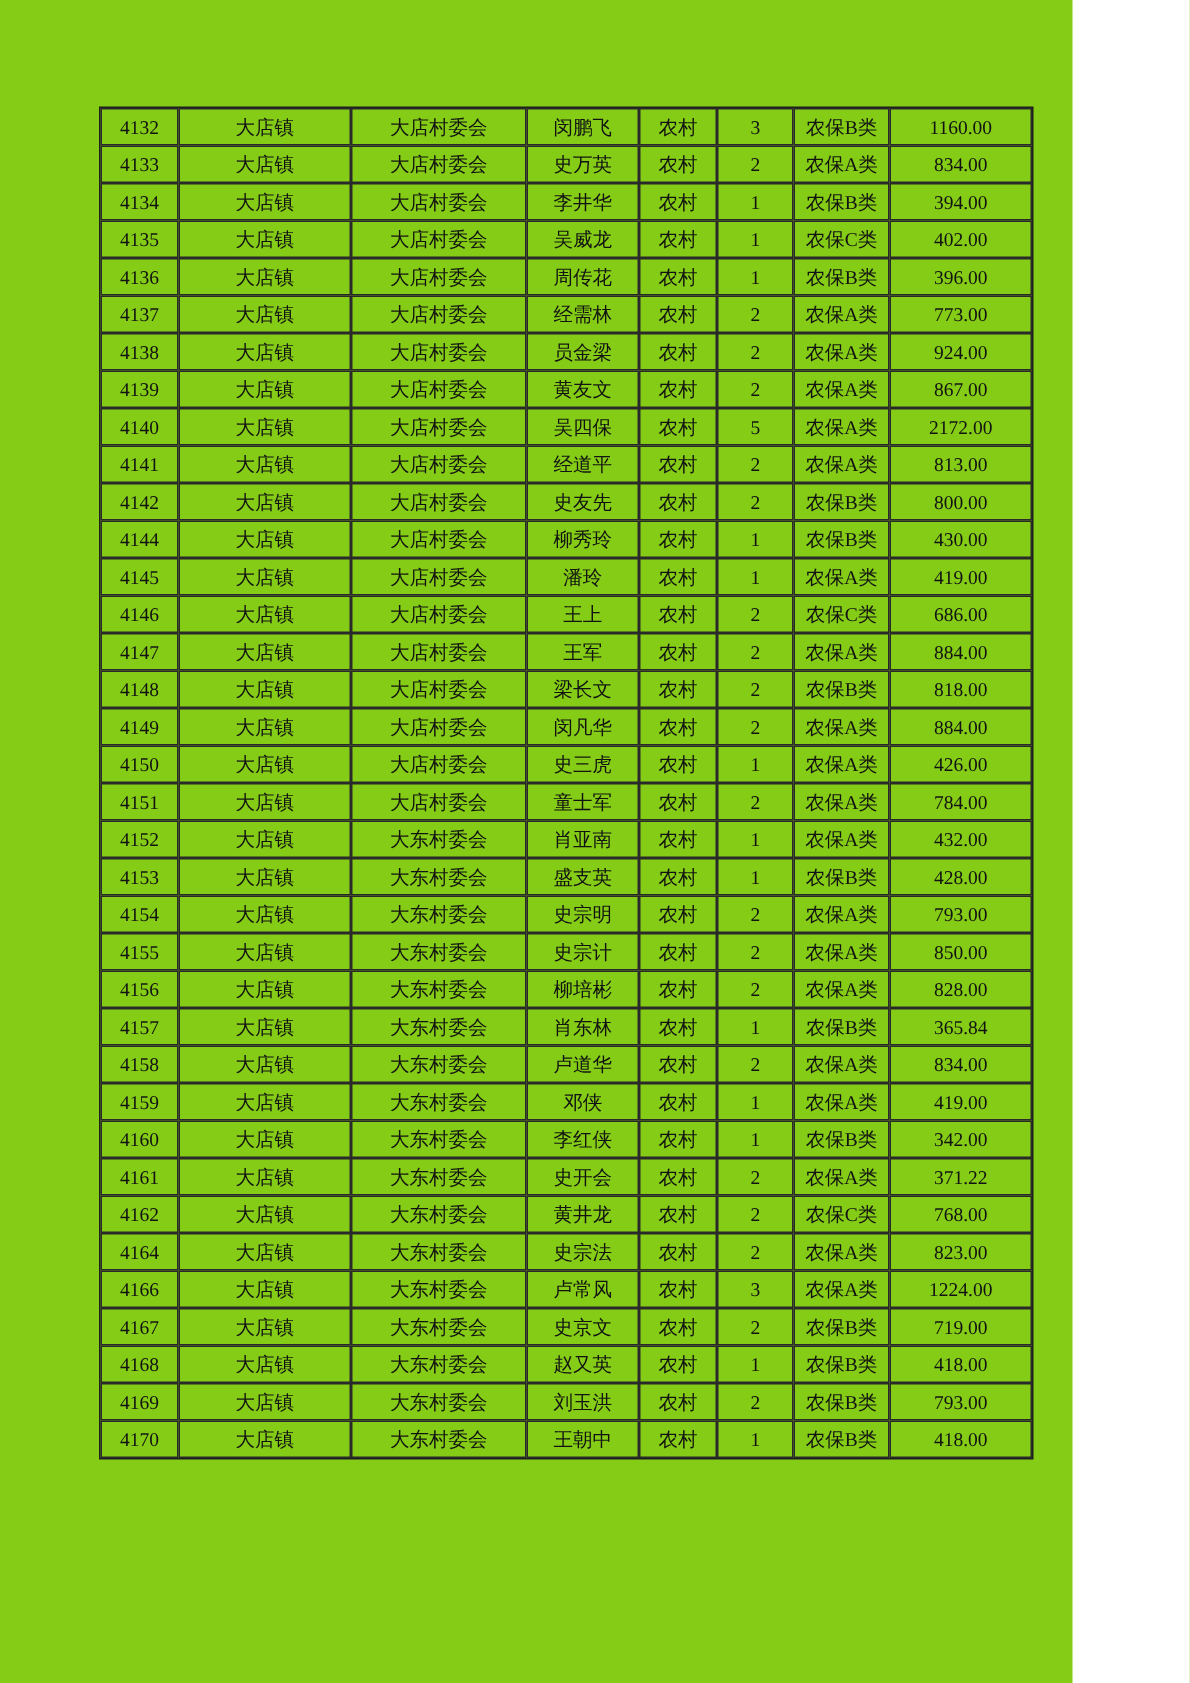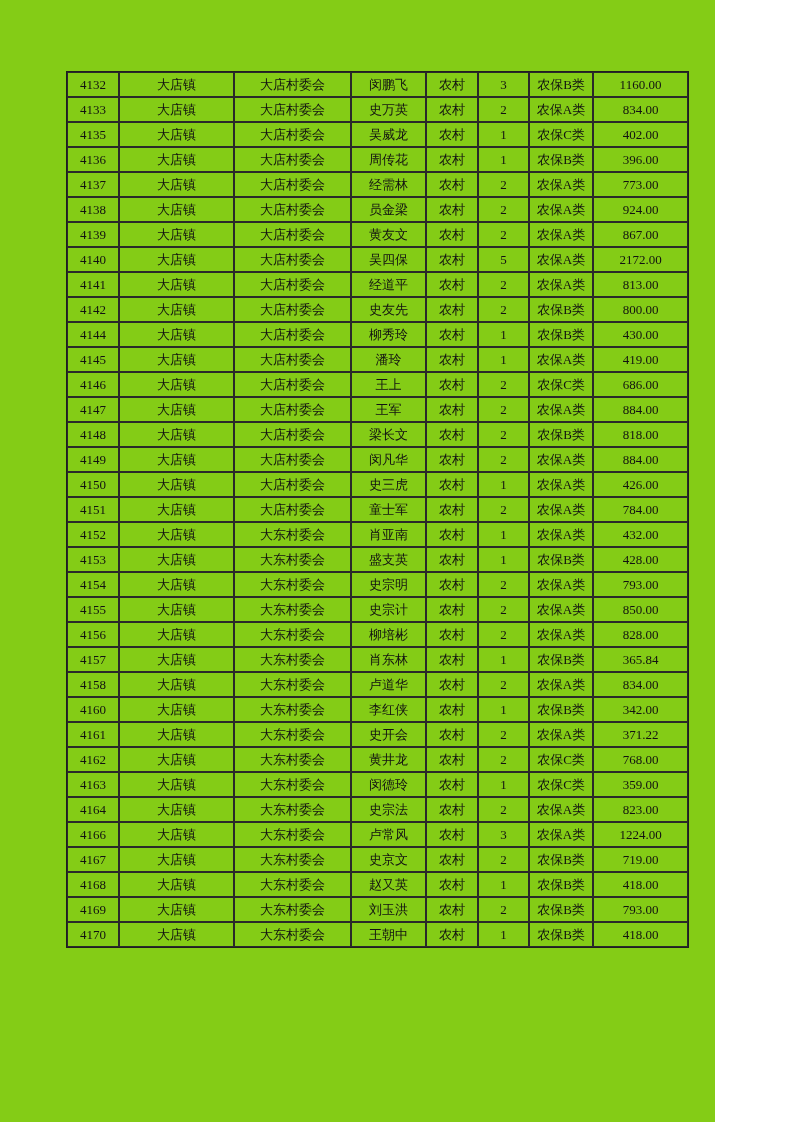--- a/index.html
+++ b/index.html
@@ -72,20 +72,30 @@
     <td>4133</td>
     <td>大店镇</td>
     <td>大店村委会</td>
     <td>史万英</td>
     <td>农村</td>
     <td>2</td>
     <td>农保A类</td>
     <td>834.00</td>
   </tr>
         <tr>
+    <td>4134</td>
+    <td>大店镇</td>
+    <td>大店村委会</td>
+    <td>李井华</td>
+    <td>农村</td>
+    <td>1</td>
+    <td>农保B类</td>
+    <td>394.00</td>
+  </tr>
+        <tr>
     <td>4135</td>
     <td>大店镇</td>
     <td>大店村委会</td>
     <td>吴威龙</td>
     <td>农村</td>
     <td>1</td>
     <td>农保C类</td>
     <td>402.00</td>
   </tr>
         <tr>
@@ -302,20 +312,30 @@
     <td>4158</td>
     <td>大店镇</td>
     <td>大东村委会</td>
     <td>卢道华</td>
     <td>农村</td>
     <td>2</td>
     <td>农保A类</td>
     <td>834.00</td>
   </tr>
         <tr>
+    <td>4159</td>
+    <td>大店镇</td>
+    <td>大东村委会</td>
+    <td>邓侠</td>
+    <td>农村</td>
+    <td>1</td>
+    <td>农保A类</td>
+    <td>419.00</td>
+  </tr>
+        <tr>
     <td>4160</td>
     <td>大店镇</td>
     <td>大东村委会</td>
     <td>李红侠</td>
     <td>农村</td>
     <td>1</td>
     <td>农保B类</td>
     <td>342.00</td>
   </tr>
         <tr>
@@ -330,30 +350,20 @@
   </tr>
         <tr>
     <td>4162</td>
     <td>大店镇</td>
     <td>大东村委会</td>
     <td>黄井龙</td>
     <td>农村</td>
     <td>2</td>
     <td>农保C类</td>
     <td>768.00</td>
-  </tr>
-        <tr>
-    <td>4163</td>
-    <td>大店镇</td>
-    <td>大东村委会</td>
-    <td>闵德玲</td>
-    <td>农村</td>
-    <td>1</td>
-    <td>农保C类</td>
-    <td>359.00</td>
   </tr>
         <tr>
     <td>4164</td>
     <td>大店镇</td>
     <td>大东村委会</td>
     <td>史宗法</td>
     <td>农村</td>
     <td>2</td>
     <td>农保A类</td>
     <td>823.00</td>

